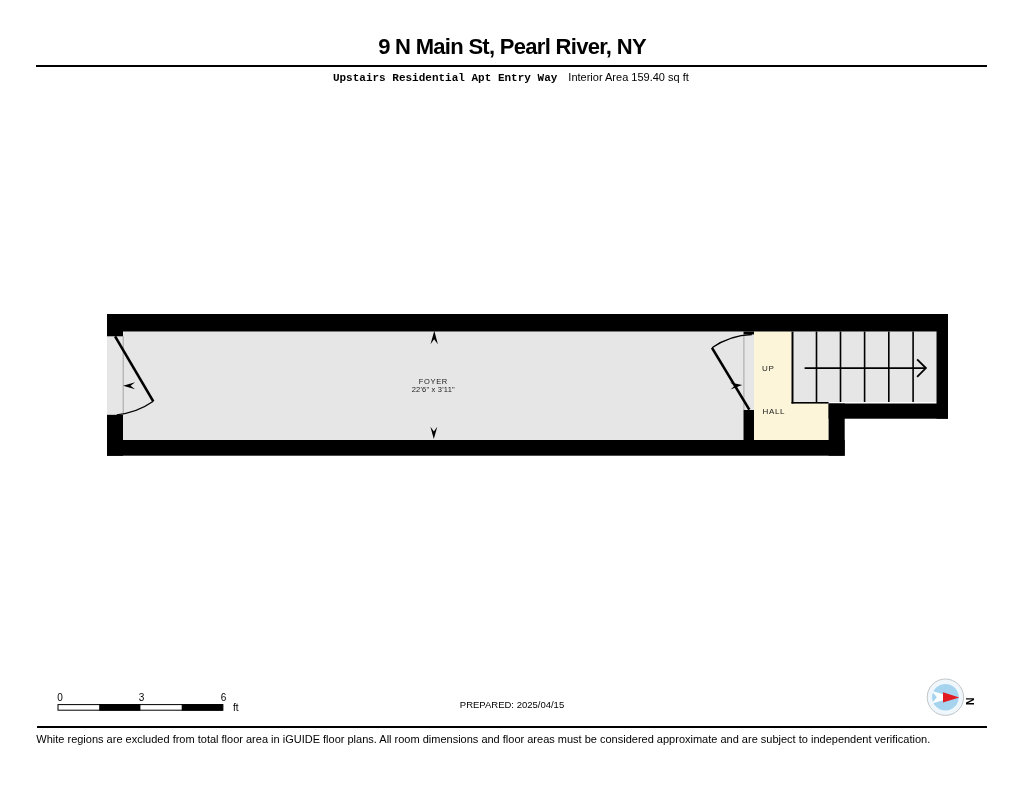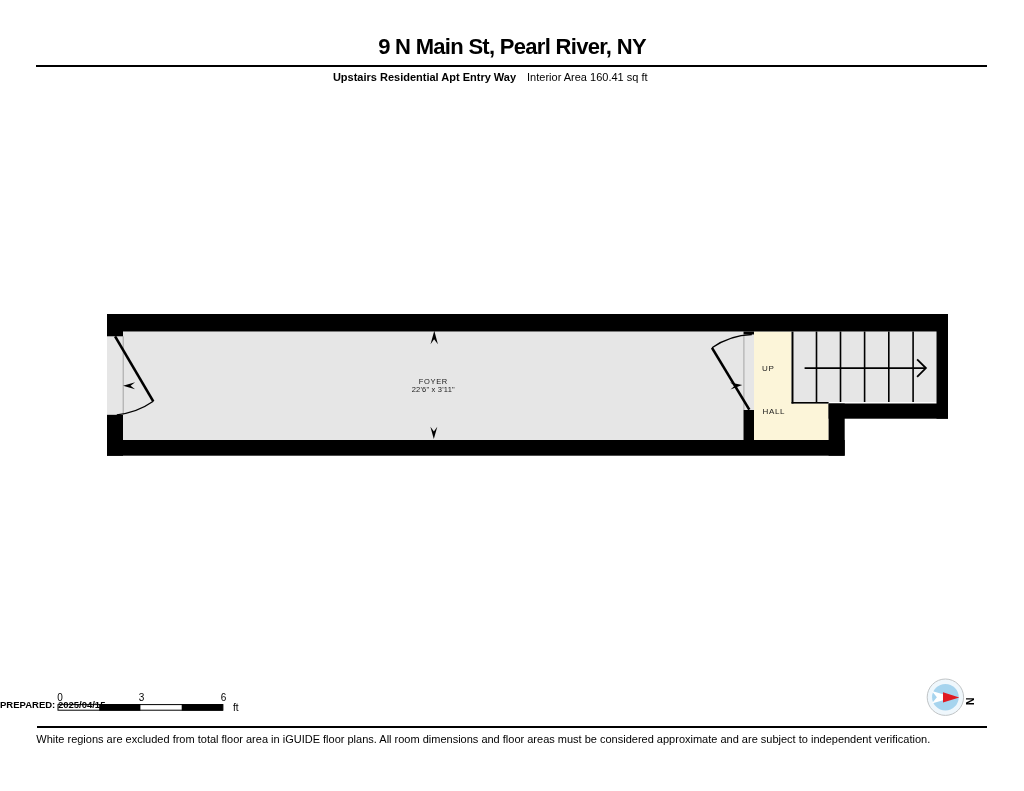--- a/index.html
+++ b/index.html
@@ -7,21 +7,21 @@
        font-family:"Liberation Sans", sans-serif;}
   .abs{position:absolute;}
 </style>
 </head>
 <body>
 
 <div class="abs" style="left:0;top:34px;width:1024px;text-align:center;font-size:22px;font-weight:bold;letter-spacing:-0.7px;color:#000;">9 N Main St, Pearl River, NY</div>
 
 <div class="abs" style="left:36px;top:65px;width:951px;height:1.8px;background:#000;"></div>
 
-<div class="abs" style="left:332.9px;top:71.2px;font-size:11px;color:#000;white-space:nowrap;"><span style="font-weight:bold;">Upstairs Residential Apt Entry Way</span><span style="display:inline-block;width:11px;"></span><span>Interior Area 160.41 sq ft</span></div>
+<div class="abs" style="left:332.9px;top:71.2px;font-size:11px;color:#000;white-space:nowrap;"><span style="font-weight:bold;font-family:Liberation Mono, monospace;">Upstairs Residential Apt Entry Way</span><span style="display:inline-block;width:11px;"></span><span>Interior Area 159.40 sq ft</span></div>
 
 <svg class="abs" style="left:0;top:0;" width="1024" height="791" viewBox="0 0 1024 791">
 
   <rect x="123" y="331.5" width="620.5" height="108.5" fill="#e6e6e6"></rect>
 
   <rect x="107" y="336.3" width="16" height="78.5" fill="#e6e6e6"></rect>
 
   <line x1="123.2" y1="336.3" x2="123.2" y2="414.8" stroke="#9a9a9a" stroke-width="0.9"></line>
 
   <path d="M754,331.5 L791.5,331.5 L791.5,403.5 L828.6,403.5 L828.6,440 L754,440 Z" fill="#fcf5d9"></path>
@@ -104,21 +104,21 @@
 
   <rect x="58" y="704.6" width="164.9" height="5.6" fill="#ffffff" stroke="#000" stroke-width="1"></rect>
 
   <rect x="99.2" y="704.1" width="41.2" height="6.6" fill="#000"></rect>
 
   <rect x="181.7" y="704.1" width="41.2" height="6.6" fill="#000"></rect>
 
   <text x="233" y="710.8" font-size="10" fill="#000" font-family="Liberation Sans">ft</text>
 </svg>
 
-<div class="abs" style="left:0;top:699px;width:1024px;text-align:left;font-size:9.5px;color:#000;font-weight:bold;">PREPARED: 2025/04/15</div>
+<div class="abs" style="left:0;top:699px;width:1024px;text-align:center;font-size:9.5px;color:#000;">PREPARED: 2025/04/15</div>
 
 <svg class="abs" style="left:0;top:0;" width="1024" height="791" viewBox="0 0 1024 791">
 
   <circle cx="945.4" cy="697.2" r="18.2" fill="#eff7fc" stroke="#c0c4c6" stroke-width="1"></circle>
 
   <circle cx="945.4" cy="697.2" r="13.3" fill="#a6d4ee"></circle>
 
   <path d="M931.8,691.0 L953.5,697.2 L931.8,703.4 L936.9,697.2 Z" fill="#ffffff"></path>
 
   <path d="M943.0,692.2 L959.3,697.4 L943.0,702.6 Z" fill="#e01b22"></path>

